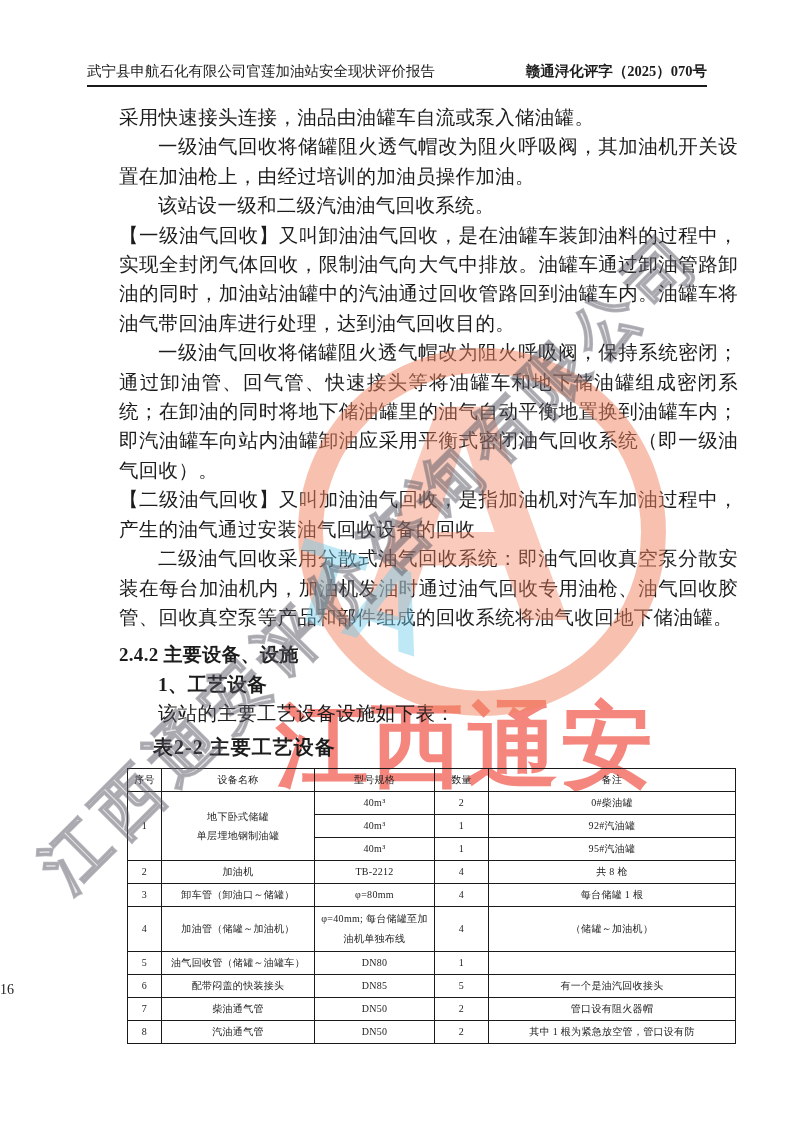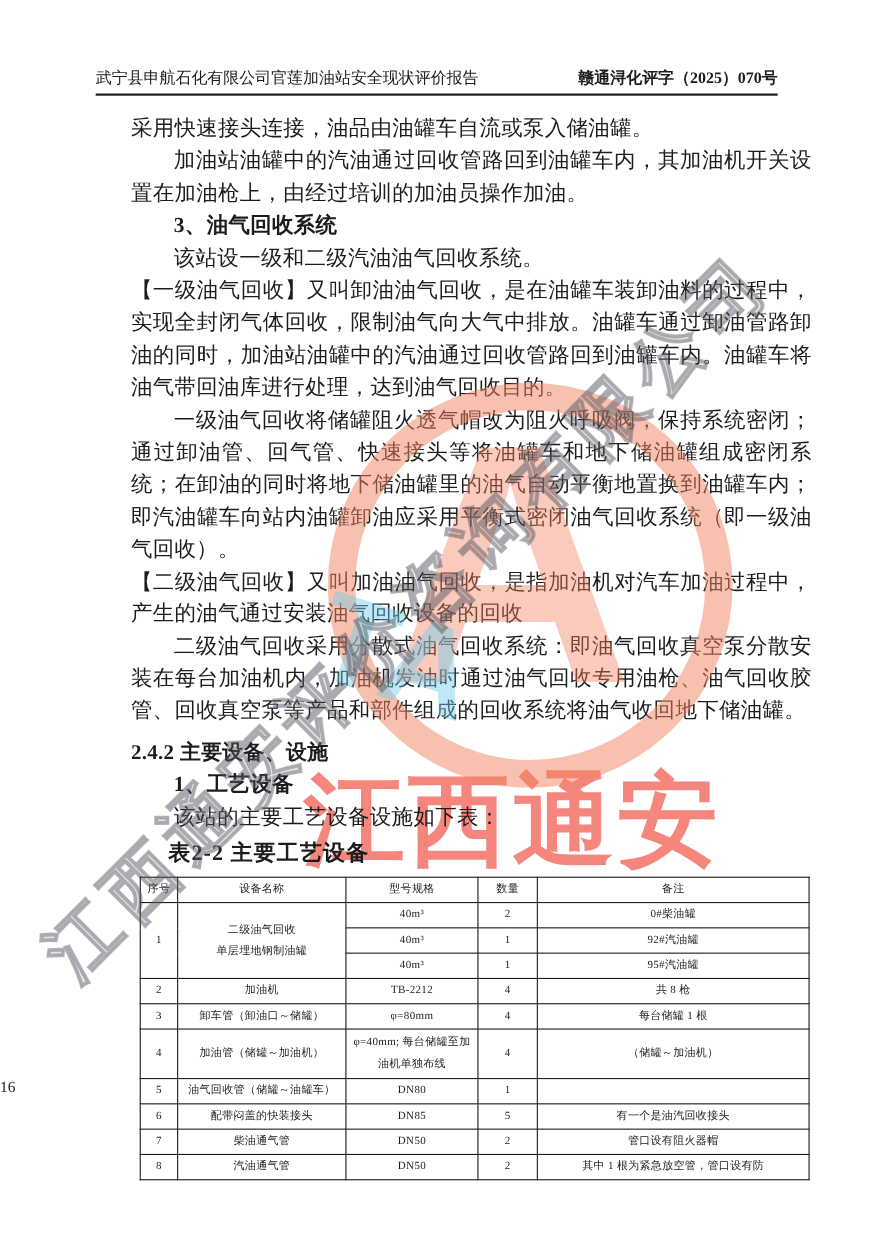--- a/index.html
+++ b/index.html
@@ -81,22 +81,21 @@
 
   <div class="wm wm-red">江西通安</div>
 
   <div class="header">
     <span class="left">武宁县申航石化有限公司官莲加油站安全现状评价报告</span>
     <span class="right">赣通浔化评字（2025）070号</span>
   </div>
 
   <div class="content">
     <p class="noindent">采用快速接头连接，油品由油罐车自流或泵入储油罐。</p>
-    <p class="indent">加油站油罐中的汽油通过回收管路回到油罐车内，其加油机开关设置在加油枪上，由经过培训的加油员操作加油。</p>
-    <p class="h-sub">3、油气回收系统</p>
+    <p class="indent">一级油气回收将储罐阻火透气帽改为阻火呼吸阀，其加油机开关设置在加油枪上，由经过培训的加油员操作加油。</p>
     <p class="indent">该站设一级和二级汽油油气回收系统。</p>
     <p class="noindent">【一级油气回收】又叫卸油油气回收，是在油罐车装卸油料的过程中，实现全封闭气体回收，限制油气向大气中排放。油罐车通过卸油管路卸油的同时，加油站油罐中的汽油通过回收管路回到油罐车内。油罐车将油气带回油库进行处理，达到油气回收目的。</p>
     <p class="indent">一级油气回收将储罐阻火透气帽改为阻火呼吸阀，保持系统密闭；通过卸油管、回气管、快速接头等将油罐车和地下储油罐组成密闭系统；在卸油的同时将地下储油罐里的油气自动平衡地置换到油罐车内；即汽油罐车向站内油罐卸油应采用平衡式密闭油气回收系统（即一级油气回收）。</p>
     <p class="noindent">【二级油气回收】又叫加油油气回收，是指加油机对汽车加油过程中，产生的油气通过安装油气回收设备的回收</p>
     <p class="indent">二级油气回收采用分散式油气回收系统：即油气回收真空泵分散安装在每台加油机内，加油机发油时通过油气回收专用油枪、油气回收胶管、回收真空泵等产品和部件组成的回收系统将油气收回地下储油罐。</p>
     <p class="h-num">2.4.2 主要设备、设施</p>
     <p class="h-sub">1、工艺设备</p>
     <p class="indent">该站的主要工艺设备设施如下表：</p>
     <p class="caption">表2-2 主要工艺设备</p>
 
@@ -112,21 +111,21 @@
           <tr>
         <th>序号</th>
         <th>设备名称</th>
         <th>型号规格</th>
         <th>数量</th>
         <th>备注</th>
       </tr>
       <tr>
         <td rowspan="3">1</td>
         <td rowspan="3" class="namecell">
-          <span>二级油气回收</span>
+          <span>地下卧式储罐</span>
           <span>单层埋地钢制油罐</span>
         </td>
         <td>40m³</td>
         <td>2</td>
         <td>0#柴油罐</td>
       </tr>
       <tr>
         <td>40m³</td>
         <td>1</td>
         <td>92#汽油罐</td>

